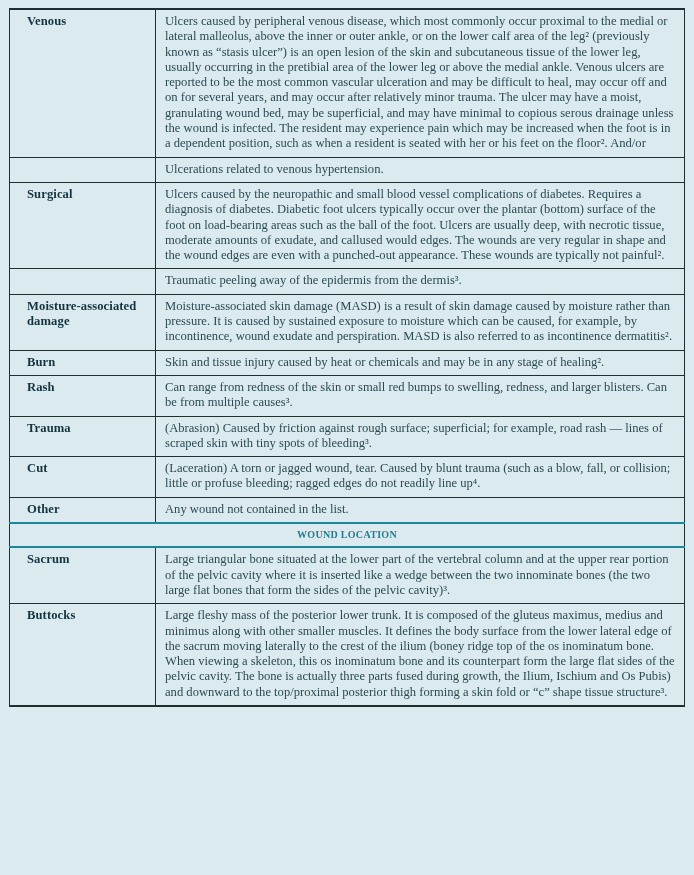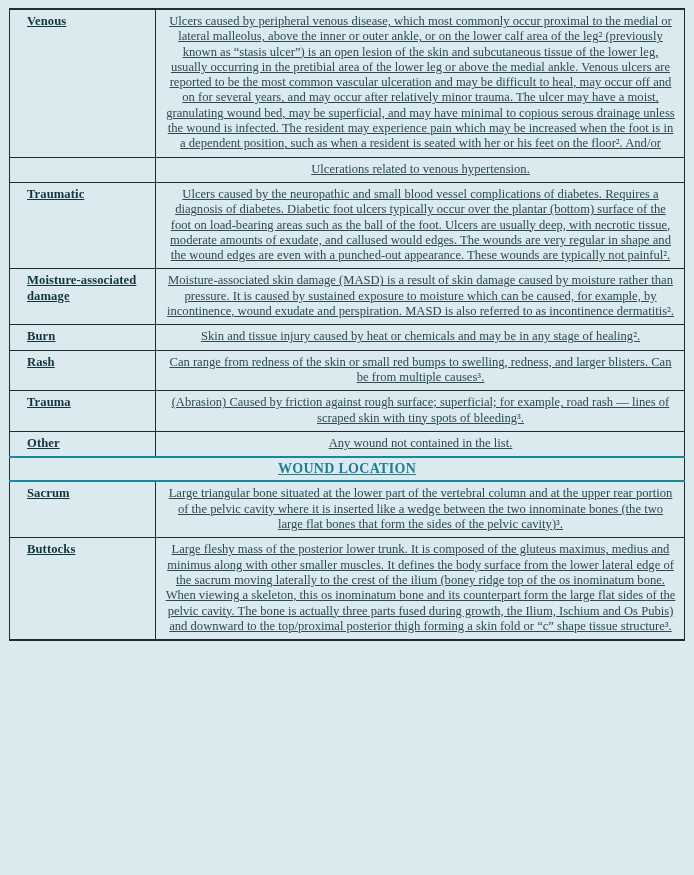--- a/index.html
+++ b/index.html
@@ -22,41 +22,40 @@
     border-bottom-width: 2px;
     background: transparent;
   }
   col.term-col { width: 146px; }
   tr { border-top: 1px solid #1f2e2f; }
   td {
     vertical-align: top;
     font-size: 12.6px;
     line-height: 15.3px;
     color: #2c4a52;
-    text-decoration: underline;
   }
   td.term {
     font-weight: bold;
     color: #123440;
     padding: 4px 4px 5px 17px;
     border-right: 1px solid #1f2e2f;
     letter-spacing: 0.1px;
   }
   td.desc {
     padding: 4px 8px 5px 9px;
-    text-align: center;
+    text-align: left;
   }
   tr.section { border-top: none; }
   tr.section td {
     border-top: 2px solid #1b879b;
     border-bottom: 2px solid #1b879b;
     color: #1d7e94;
     font-weight: bold;
     text-align: center;
-    font-size: 14px;
+    font-size: 10px;
     letter-spacing: 0.3px;
     padding: 3px 0 4px 0;
   }
 </style>
 </head>
 <body>
 
 <div class="page">
   <table class="def-table">
     <colgroup>
@@ -66,38 +65,46 @@
     <tbody>
         <tr>
           <td class="term">Venous</td>
           <td class="desc">Ulcers caused by peripheral venous disease, which most commonly occur proximal to the medial or lateral malleolus, above the inner or outer ankle, or on the lower calf area of the leg² (previously known as “stasis ulcer”) is an open lesion of the skin and subcutaneous tissue of the lower leg, usually occurring in the pretibial area of the lower leg or above the medial ankle. Venous ulcers are reported to be the most common vascular ulceration and may be difficult to heal, may occur off and on for several years, and may occur after relatively minor trauma. The ulcer may have a moist, granulating wound bed, may be superficial, and may have minimal to copious serous drainage unless the wound is infected. The resident may experience pain which may be increased when the foot is in a dependent position, such as when a resident is seated with her or his feet on the floor². And/or</td>
         </tr>
         <tr>
           <td class="term"></td>
           <td class="desc">Ulcerations related to venous hypertension.</td>
         </tr>
         <tr>
-          <td class="term">Traumatic</td>
+          <td class="term">Surgical</td>
           <td class="desc">Ulcers caused by the neuropathic and small blood vessel complications of diabetes. Requires a diagnosis of diabetes. Diabetic foot ulcers typically occur over the plantar (bottom) surface of the foot on load-bearing areas such as the ball of the foot. Ulcers are usually deep, with necrotic tissue, moderate amounts of exudate, and callused would edges. The wounds are very regular in shape and the wound edges are even with a punched-out appearance. These wounds are typically not painful².</td>
+        </tr>
+        <tr>
+          <td class="term"></td>
+          <td class="desc">Traumatic peeling away of the epidermis from the dermis³.</td>
         </tr>
         <tr>
           <td class="term">Moisture-associated damage</td>
           <td class="desc">Moisture-associated skin damage (MASD) is a result of skin damage caused by moisture rather than pressure. It is caused by sustained exposure to moisture which can be caused, for example, by incontinence, wound exudate and perspiration. MASD is also referred to as incontinence dermatitis².</td>
         </tr>
         <tr>
           <td class="term">Burn</td>
           <td class="desc">Skin and tissue injury caused by heat or chemicals and may be in any stage of healing².</td>
         </tr>
         <tr>
           <td class="term">Rash</td>
           <td class="desc">Can range from redness of the skin or small red bumps to swelling, redness, and larger blisters. Can be from multiple causes³.</td>
         </tr>
         <tr>
           <td class="term">Trauma</td>
           <td class="desc">(Abrasion) Caused by friction against rough surface; superficial; for example, road rash — lines of scraped skin with tiny spots of bleeding³.</td>
+        </tr>
+        <tr>
+          <td class="term">Cut</td>
+          <td class="desc">(Laceration) A torn or jagged wound, tear. Caused by blunt trauma (such as a blow, fall, or collision; little or profuse bleeding; ragged edges do not readily line up⁴.</td>
         </tr>
         <tr>
           <td class="term">Other</td>
           <td class="desc">Any wound not contained in the list.</td>
         </tr>
         <tr class="section">
           <td colspan="2">WOUND LOCATION</td>
         </tr>
         <tr>
           <td class="term">Sacrum</td>

